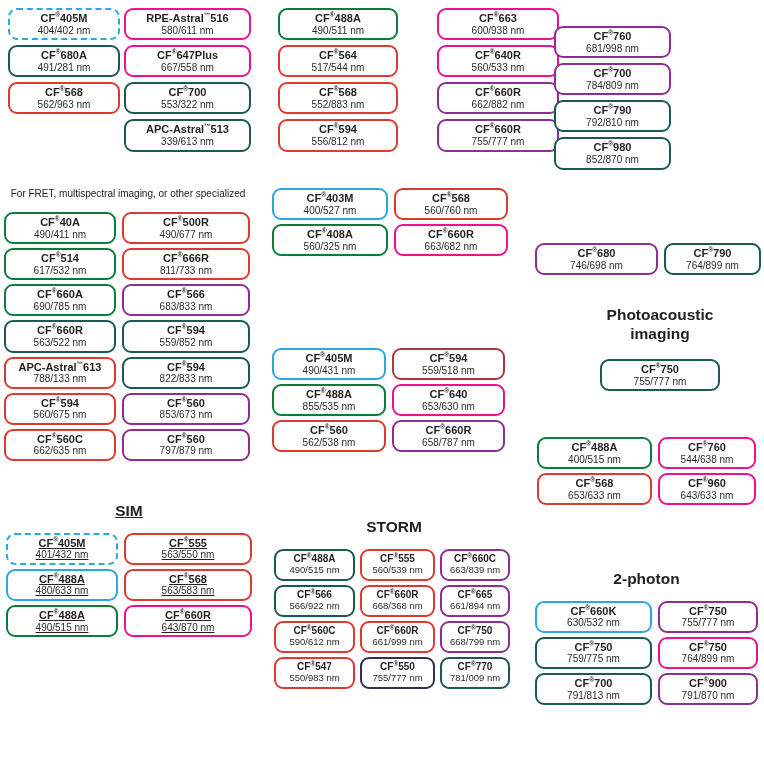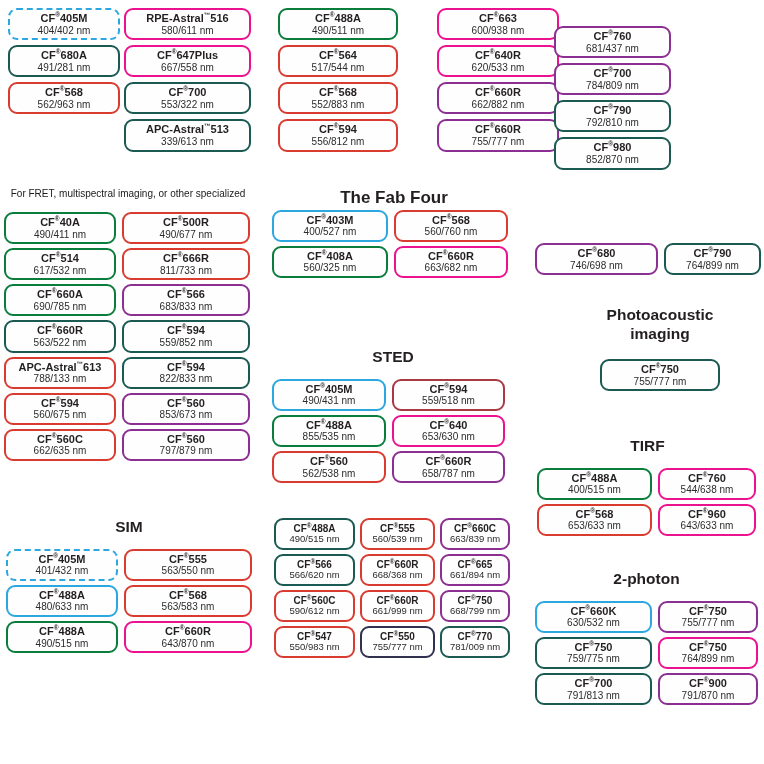--- a/index.html
+++ b/index.html
@@ -48,21 +48,21 @@
   #g-photo{left:575px;top:306px;width:170px;}
   #g-photo .group-title{width:140px;margin:0 auto 16px auto;}
   #g-photo .pill{width:120px;margin:0 auto;}
 
   #g-sted{left:272px;top:348px;width:242px;}
   #g-sted .grid2{grid-template-columns:114px 113px;}
 
   #g-tirf{left:537px;top:437px;width:221px;}
   #g-tirf .grid2{grid-template-columns:115px 98px;}
 
-  #g-sim{left:6px;top:518px;width:246px;}
+  #g-sim{left:6px;top:502px;width:246px;text-decoration:underline;}
   #g-sim .grid2{grid-template-columns:112px 128px;}
 
   #g-storm{left:274px;top:518px;width:240px;}
   #g-storm .grid3{grid-template-columns:81px 75px 70px;}
 
   #g-twop{left:535px;top:570px;width:223px;}
   #g-twop .grid2{grid-template-columns:117px 100px;}
 </style>
 </head>
 <body>
@@ -119,35 +119,35 @@
         <div class="pill-exem">556/812 nm</div>
       </div>
     </div>
   <div class="group col" id="g-top-d">
       <div class="pill" style="border-color: rgb(236, 17, 143);">
         <div class="pill-name">CF<sup>®</sup>663</div>
         <div class="pill-exem">600/938 nm</div>
       </div>
       <div class="pill" style="border-color: rgb(236, 17, 143);">
         <div class="pill-name">CF<sup>®</sup>640R</div>
-        <div class="pill-exem">620/533 nm</div>
+        <div class="pill-exem">560/533 nm</div>
       </div>
       <div class="pill" style="border-color: rgb(140, 47, 146);">
         <div class="pill-name">CF<sup>®</sup>660R</div>
         <div class="pill-exem">662/882 nm</div>
       </div>
       <div class="pill" style="border-color: rgb(140, 47, 146);">
         <div class="pill-name">CF<sup>®</sup>660R</div>
         <div class="pill-exem">755/777 nm</div>
       </div>
     </div>
   <div class="group col" id="g-top-e">
       <div class="pill" style="border-color: rgb(140, 47, 146);">
         <div class="pill-name">CF<sup>®</sup>760</div>
-        <div class="pill-exem">681/437 nm</div>
+        <div class="pill-exem">681/998 nm</div>
       </div>
       <div class="pill" style="border-color: rgb(140, 47, 146);">
         <div class="pill-name">CF<sup>®</sup>700</div>
         <div class="pill-exem">784/809 nm</div>
       </div>
       <div class="pill" style="border-color: rgb(26, 90, 82);">
         <div class="pill-name">CF<sup>®</sup>790</div>
         <div class="pill-exem">792/810 nm</div>
       </div>
       <div class="pill" style="border-color: rgb(26, 90, 82);">
@@ -212,21 +212,20 @@
           <div class="pill-exem">662/635 nm</div>
         </div>
         <div class="pill" style="border-color: rgb(140, 47, 146);">
           <div class="pill-name">CF<sup>®</sup>560</div>
           <div class="pill-exem">797/879 nm</div>
         </div>
       </div>
   </div>
 
   <div class="group" id="g-fab">
-    <h2 class="group-title-lg">The Fab Four</h2>
     <div class="grid2">
         <div class="pill" style="border-color: rgb(45, 167, 224);">
           <div class="pill-name">CF<sup>®</sup>403M</div>
           <div class="pill-exem">400/527 nm</div>
         </div>
         <div class="pill" style="border-color: rgb(217, 59, 49);">
           <div class="pill-name">CF<sup>®</sup>568</div>
           <div class="pill-exem">560/760 nm</div>
         </div>
         <div class="pill" style="border-color: rgb(10, 125, 60);">
@@ -255,21 +254,20 @@
     <h2 class="group-title">Photoacoustic imaging</h2>
     <div>
         <div class="pill" style="border-color: rgb(26, 90, 82);">
           <div class="pill-name">CF<sup>®</sup>750</div>
           <div class="pill-exem">755/777 nm</div>
         </div>
       </div>
   </div>
 
   <div class="group" id="g-sted">
-    <h2 class="group-title">STED</h2>
     <div class="grid2">
         <div class="pill" style="border-color: rgb(45, 167, 224);">
           <div class="pill-name">CF<sup>®</sup>405M</div>
           <div class="pill-exem">490/431 nm</div>
         </div>
         <div class="pill" style="border-color: rgb(169, 58, 68);">
           <div class="pill-name">CF<sup>®</sup>594</div>
           <div class="pill-exem">559/518 nm</div>
         </div>
         <div class="pill" style="border-color: rgb(10, 125, 60);">
@@ -285,21 +283,20 @@
           <div class="pill-exem">562/538 nm</div>
         </div>
         <div class="pill" style="border-color: rgb(140, 47, 146);">
           <div class="pill-name">CF<sup>®</sup>660R</div>
           <div class="pill-exem">658/787 nm</div>
         </div>
       </div>
   </div>
 
   <div class="group" id="g-tirf">
-    <h2 class="group-title">TIRF</h2>
     <div class="grid2">
         <div class="pill" style="border-color: rgb(10, 125, 60);">
           <div class="pill-name">CF<sup>®</sup>488A</div>
           <div class="pill-exem">400/515 nm</div>
         </div>
         <div class="pill" style="border-color: rgb(236, 17, 143);">
           <div class="pill-name">CF<sup>®</sup>760</div>
           <div class="pill-exem">544/638 nm</div>
         </div>
         <div class="pill" style="border-color: rgb(217, 59, 49);">
@@ -337,36 +334,37 @@
           <div class="pill-exem">490/515 nm</div>
         </div>
         <div class="pill" style="border-color: rgb(236, 17, 143);">
           <div class="pill-name">CF<sup>®</sup>660R</div>
           <div class="pill-exem">643/870 nm</div>
         </div>
       </div>
   </div>
 
   <div class="group" id="g-storm">
+    <h2 class="group-title">STORM</h2>
     <div class="grid3 small-pills">
         <div class="pill" style="border-color: rgb(26, 90, 82);">
           <div class="pill-name">CF<sup>®</sup>488A</div>
           <div class="pill-exem">490/515 nm</div>
         </div>
         <div class="pill" style="border-color: rgb(217, 59, 49);">
           <div class="pill-name">CF<sup>®</sup>555</div>
           <div class="pill-exem">560/539 nm</div>
         </div>
         <div class="pill" style="border-color: rgb(140, 47, 146);">
           <div class="pill-name">CF<sup>®</sup>660C</div>
           <div class="pill-exem">663/839 nm</div>
         </div>
         <div class="pill" style="border-color: rgb(26, 90, 82);">
           <div class="pill-name">CF<sup>®</sup>566</div>
-          <div class="pill-exem">566/620 nm</div>
+          <div class="pill-exem">566/922 nm</div>
         </div>
         <div class="pill" style="border-color: rgb(217, 59, 49);">
           <div class="pill-name">CF<sup>®</sup>660R</div>
           <div class="pill-exem">668/368 nm</div>
         </div>
         <div class="pill" style="border-color: rgb(140, 47, 146);">
           <div class="pill-name">CF<sup>®</sup>665</div>
           <div class="pill-exem">661/894 nm</div>
         </div>
         <div class="pill" style="border-color: rgb(217, 59, 49);">

